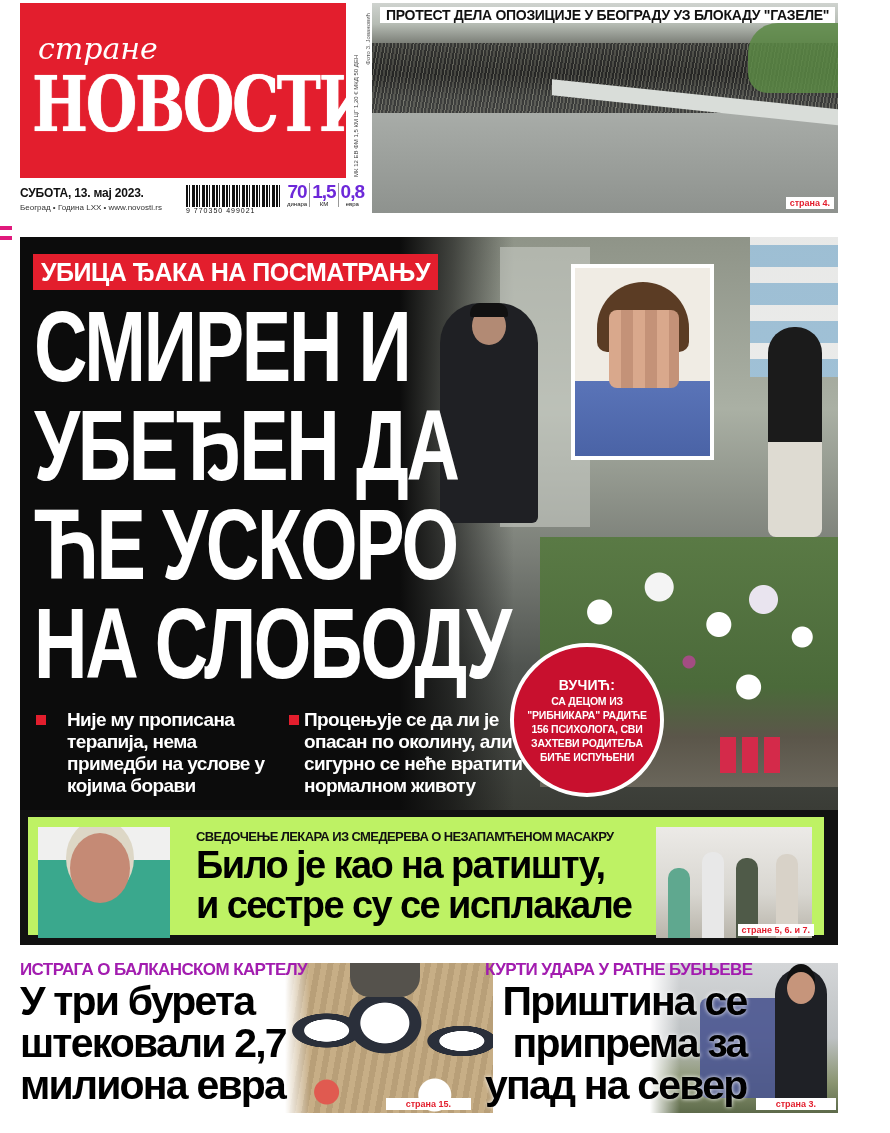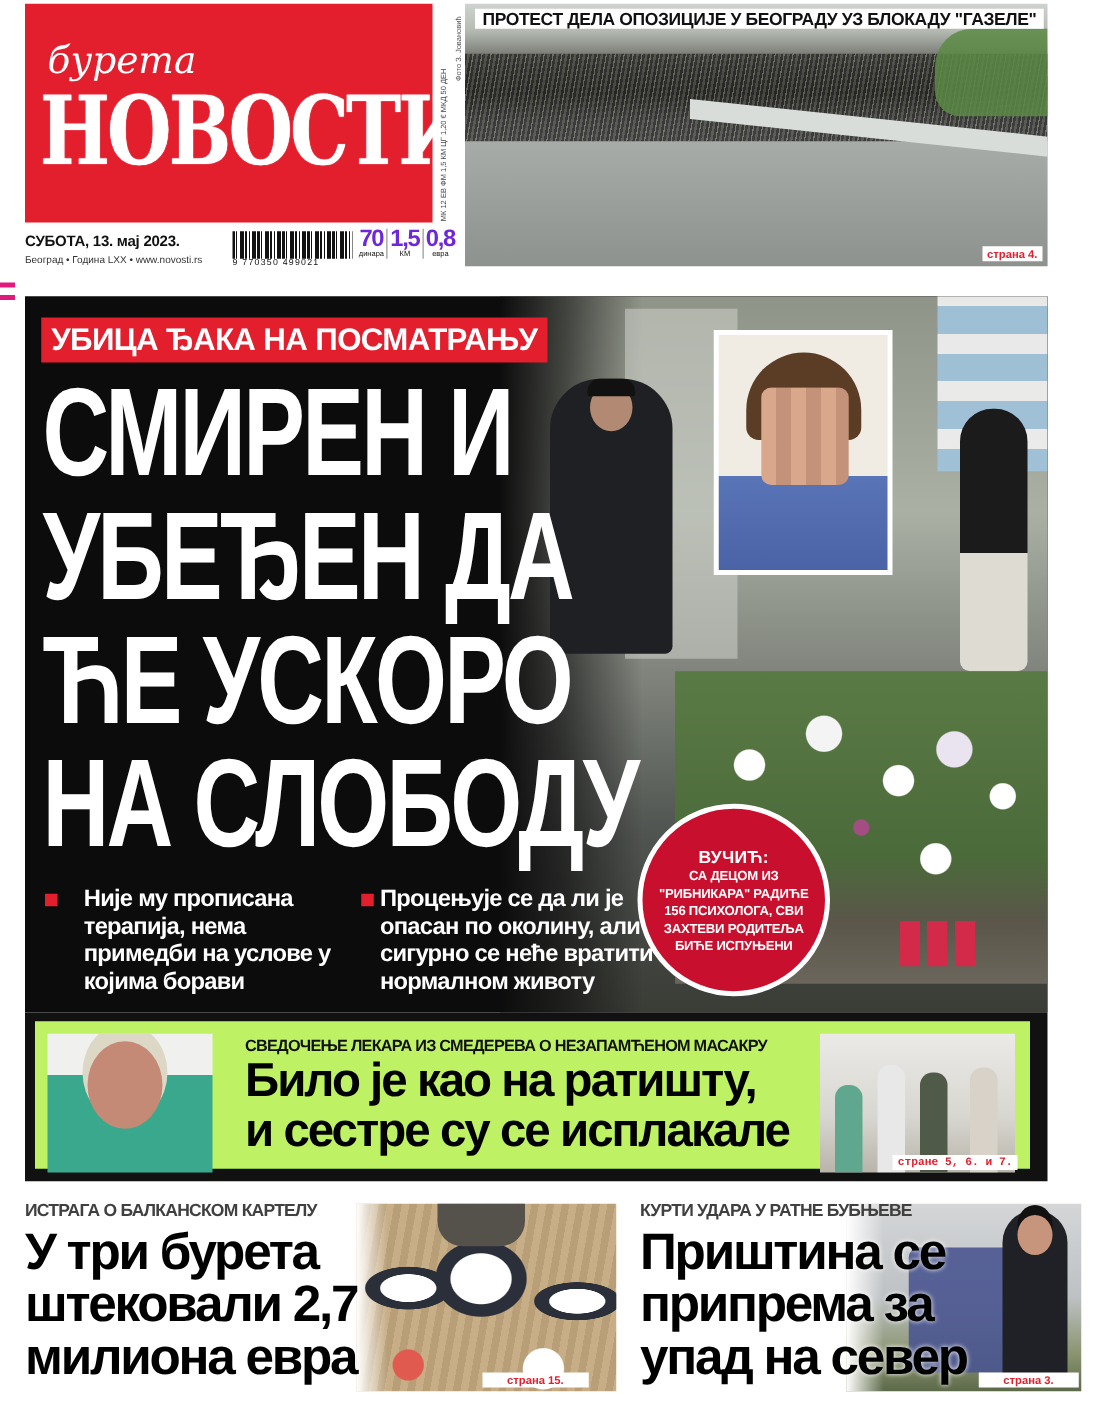--- a/index.html
+++ b/index.html
@@ -89,51 +89,51 @@
 
   
   #doctor { position: absolute; left: 20px; top: 810px; width: 818px; height: 135px; background: #111; }
   #doctor .box { position: absolute; left: 8px; top: 7px; width: 796px; height: 118px; background: #bef264; }
   #doctor .pic1 { position: absolute; left: 10px; top: 10px; width: 132px; height: 111px; background: linear-gradient(180deg, #f0f0ef 0 30%, #3aa88d 30% 100%); overflow: hidden; }
   #doctor .pic1-head { position: absolute; left: 32px; top: 6px; width: 60px; height: 70px; background: #c58a75; border-radius: 50%; box-shadow: 0 -10px 0 4px #ddd7c6; }
   #doctor .pic2 { position: absolute; left: 628px; top: 10px; width: 156px; height: 111px; background: linear-gradient(180deg, #eceae7 0%, #d8d6d0 60%, #b8b4aa 100%); overflow: hidden; }
   #doctor .pic2 .fig { position: absolute; bottom: 0; width: 22px; background: #4f5a48; border-radius: 10px 10px 0 0; }
   #doctor .kicker { position: absolute; left: 168px; top: 12px; font-size: 13px; font-weight: 700; color: #111; letter-spacing: -0.6px; }
   #doctor .head { position: absolute; left: 168px; top: 28px; font-size: 38px; line-height: 40px; font-weight: 700; color: #000; letter-spacing: -1.6px; }
-  #doctor .page { position: absolute; right: 10px; bottom: -1px; background: #fff; color: #e31e2d; font-size: 9px; font-weight: 700; padding: 1px 4px; font-family: Liberation Mono, monospace; }
+  #doctor .page { position: absolute; right: 10px; bottom: -1px; background: #fff; color: #e31e2d; font-size: 9px; font-weight: 700; padding: 1px 4px; }
 
   
   .bstory { position: absolute; top: 958px; height: 160px; }
   #cartel { left: 20px; width: 455px; }
   #cartel .photo { position: absolute; left: 265px; top: 5px; width: 208px; height: 150px;
     background:
       radial-gradient(ellipse at 20% 45%, #fff 0 22px, #2a2f3a 23px 34px, transparent 35px),
       radial-gradient(ellipse at 48% 40%, #fff 0 24px, #2a2f3a 25px 36px, transparent 37px),
       radial-gradient(ellipse at 85% 52%, #fff 0 22px, #2a2f3a 23px 34px, transparent 35px),
       radial-gradient(circle at 20% 86%, #e05a50 0 12px, transparent 13px),
       radial-gradient(circle at 72% 88%, #fff 0 16px, transparent 17px),
       linear-gradient(90deg, rgba(255,255,255,1) 0%, rgba(255,255,255,0) 12%),
       repeating-linear-gradient(100deg, #c7ae86 0 6px, #b89f78 6px 12px); }
   #cartel .feet { position: absolute; left: 330px; top: 5px; width: 70px; height: 34px; background: #55524c; border-radius: 0 0 20px 20px; }
-  #kosovo { left: 512px; width: 355px; }
+  #kosovo { left: 485px; width: 355px; text-align: right; }
   #kosovo .photo { position: absolute; left: 165px; top: 5px; width: 188px; height: 150px;
     background: linear-gradient(90deg, rgba(255,255,255,1) 0%, rgba(255,255,255,0) 16%),
                 linear-gradient(180deg, #d4d6d8 0%, #bdc1c3 50%, #8a9470 80%, #5d6a4a 100%); }
   #kosovo .truck { position: absolute; left: 215px; top: 40px; width: 90px; height: 100px; background: #4a5590; border-radius: 8px; opacity: 0.9; }
   #kosovo .soldier { position: absolute; left: 290px; top: 10px; width: 52px; height: 140px; background: #1f2126; border-radius: 26px 26px 4px 4px; }
   #kosovo .soldier-head { position: absolute; left: 302px; top: 14px; width: 28px; height: 32px; background: #c6957b; border-radius: 50%; box-shadow: 0 -8px 0 0 #111; }
-  .bstory .kicker { position: absolute; left: 0; top: 2px; font-size: 14px; font-weight: 700; color: #404040; letter-spacing: -0.6px; }
+  .bstory .kicker { position: absolute; left: 0; top: 2px; font-size: 17px; font-weight: 700; color: #a21caf; letter-spacing: -0.6px; }
   .bstory .head { position: absolute; left: 0; top: 22px; font-size: 41px; line-height: 42px; font-weight: 700; color: #000; letter-spacing: -1.8px; text-shadow: 0 0 4px #fff; }
   .bstory .page { position: absolute; right: 4px; bottom: 8px; background: #fff; color: #e31e2d; font-size: 9px; font-weight: 700; padding: 1px 20px; }
 </style>
 </head>
 <body>
 
 <div id="masthead">
-  <span class="pre">бурета</span>
+  <span class="pre">стране</span>
   <span class="logo">НОВОСТИ</span>
 </div>
 <div id="meta-strip">
   <span>МК 12 ЕВ  ФМ 1,5 КМ  ЦГ 1,20 €  МКД 50 ДЕН</span>
 </div>
 <div id="dateline">
   <div class="d1">СУБОТА, 13. мај 2023.</div>
   <div class="d2">Београд • Година LXX • www.novosti.rs</div>
 </div>
 <div id="barcode">

